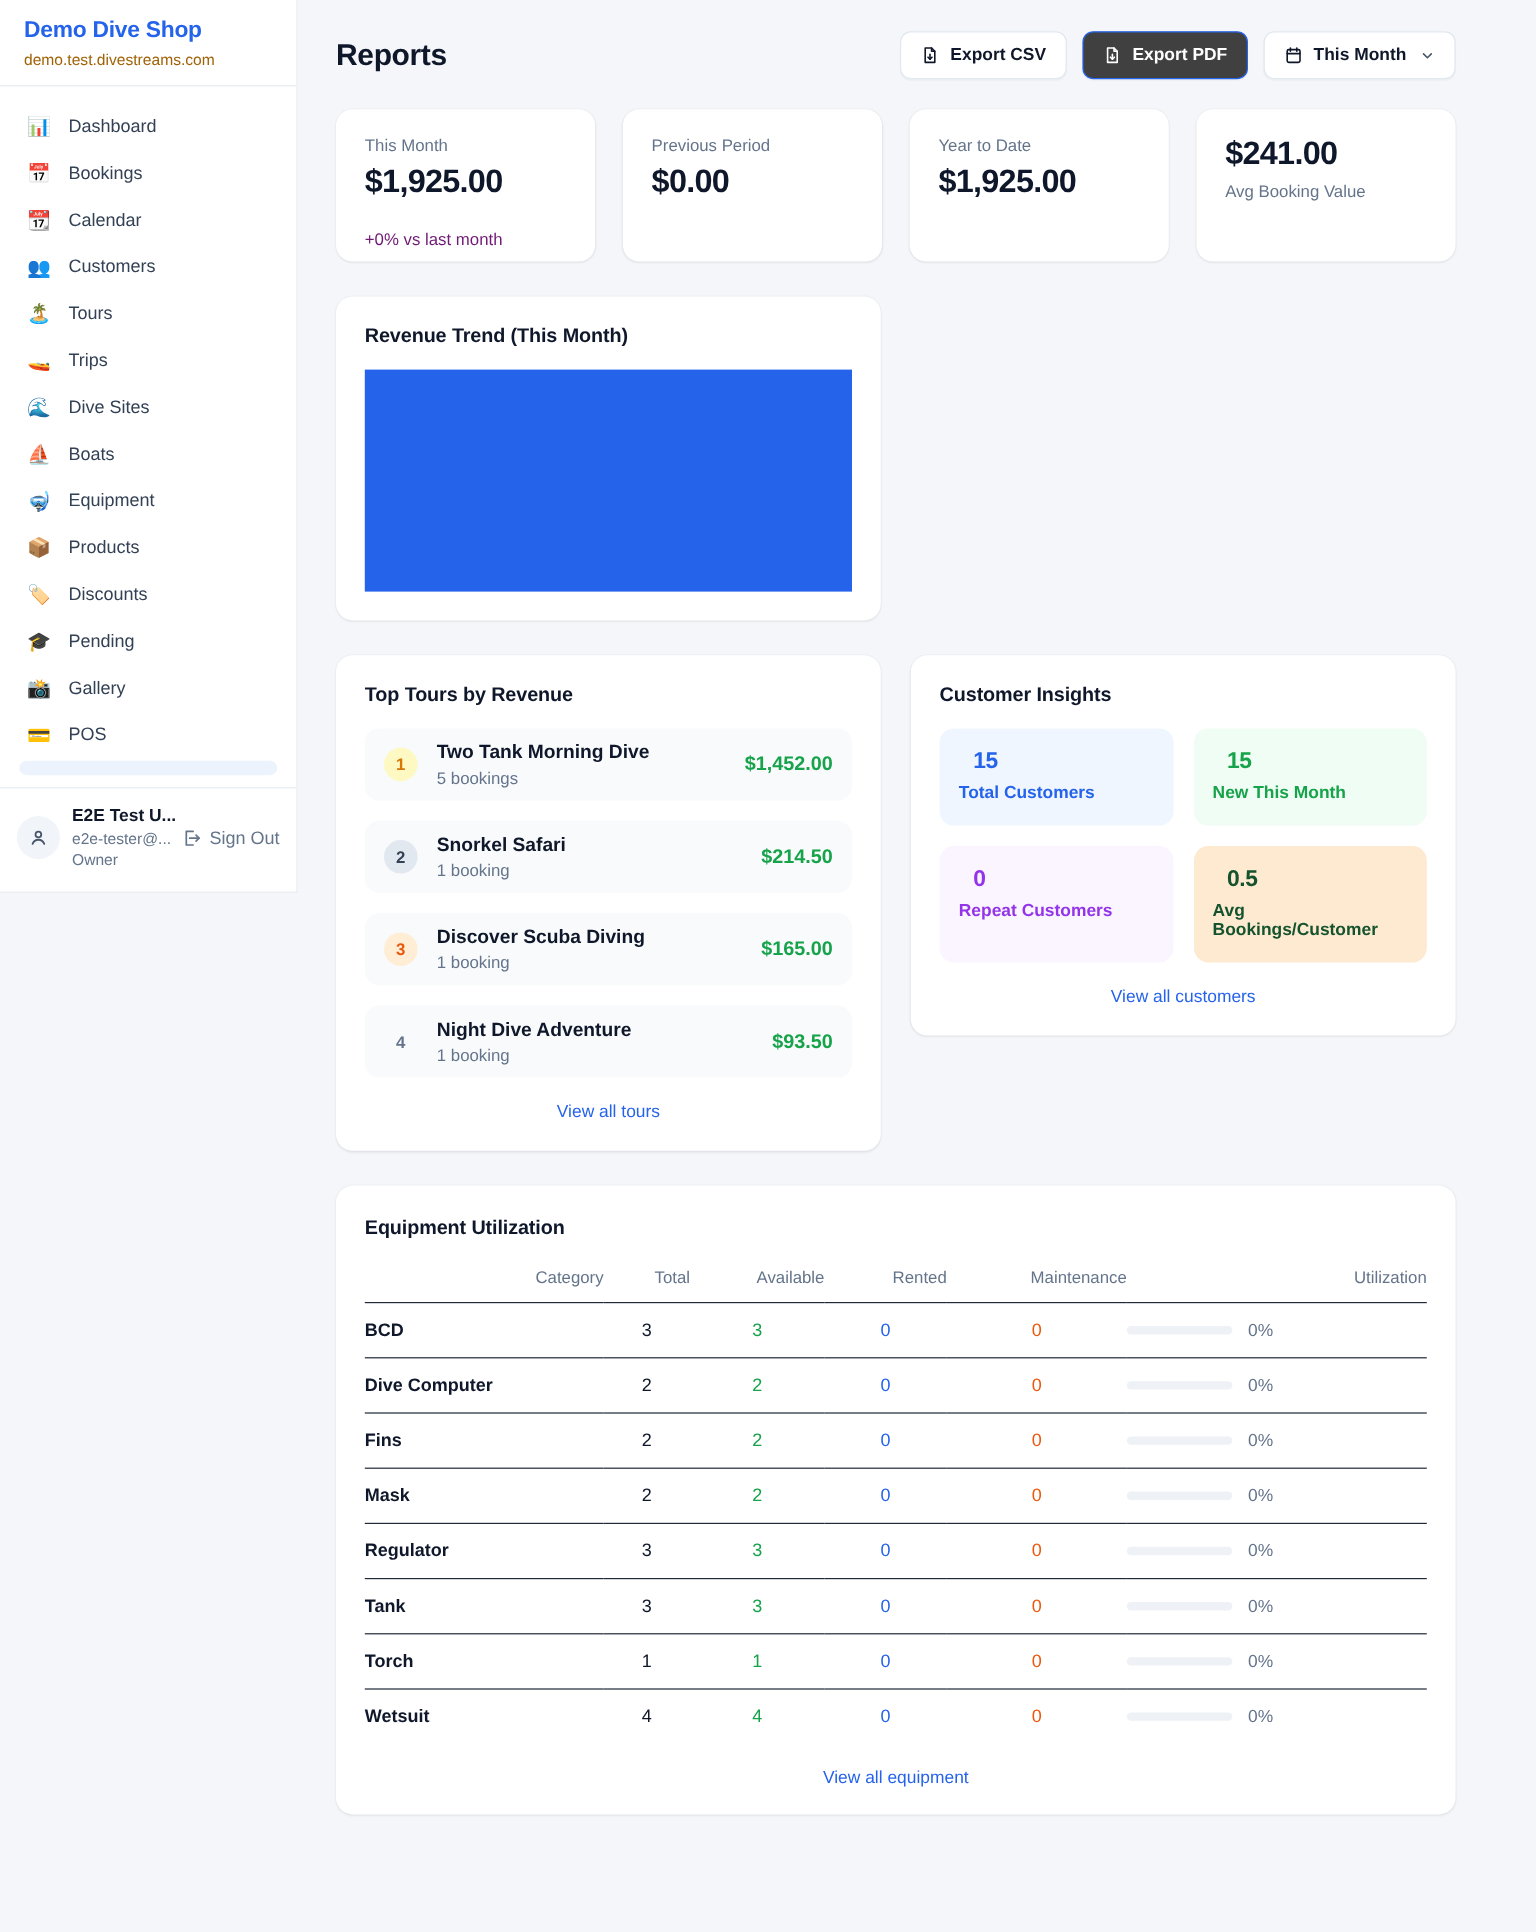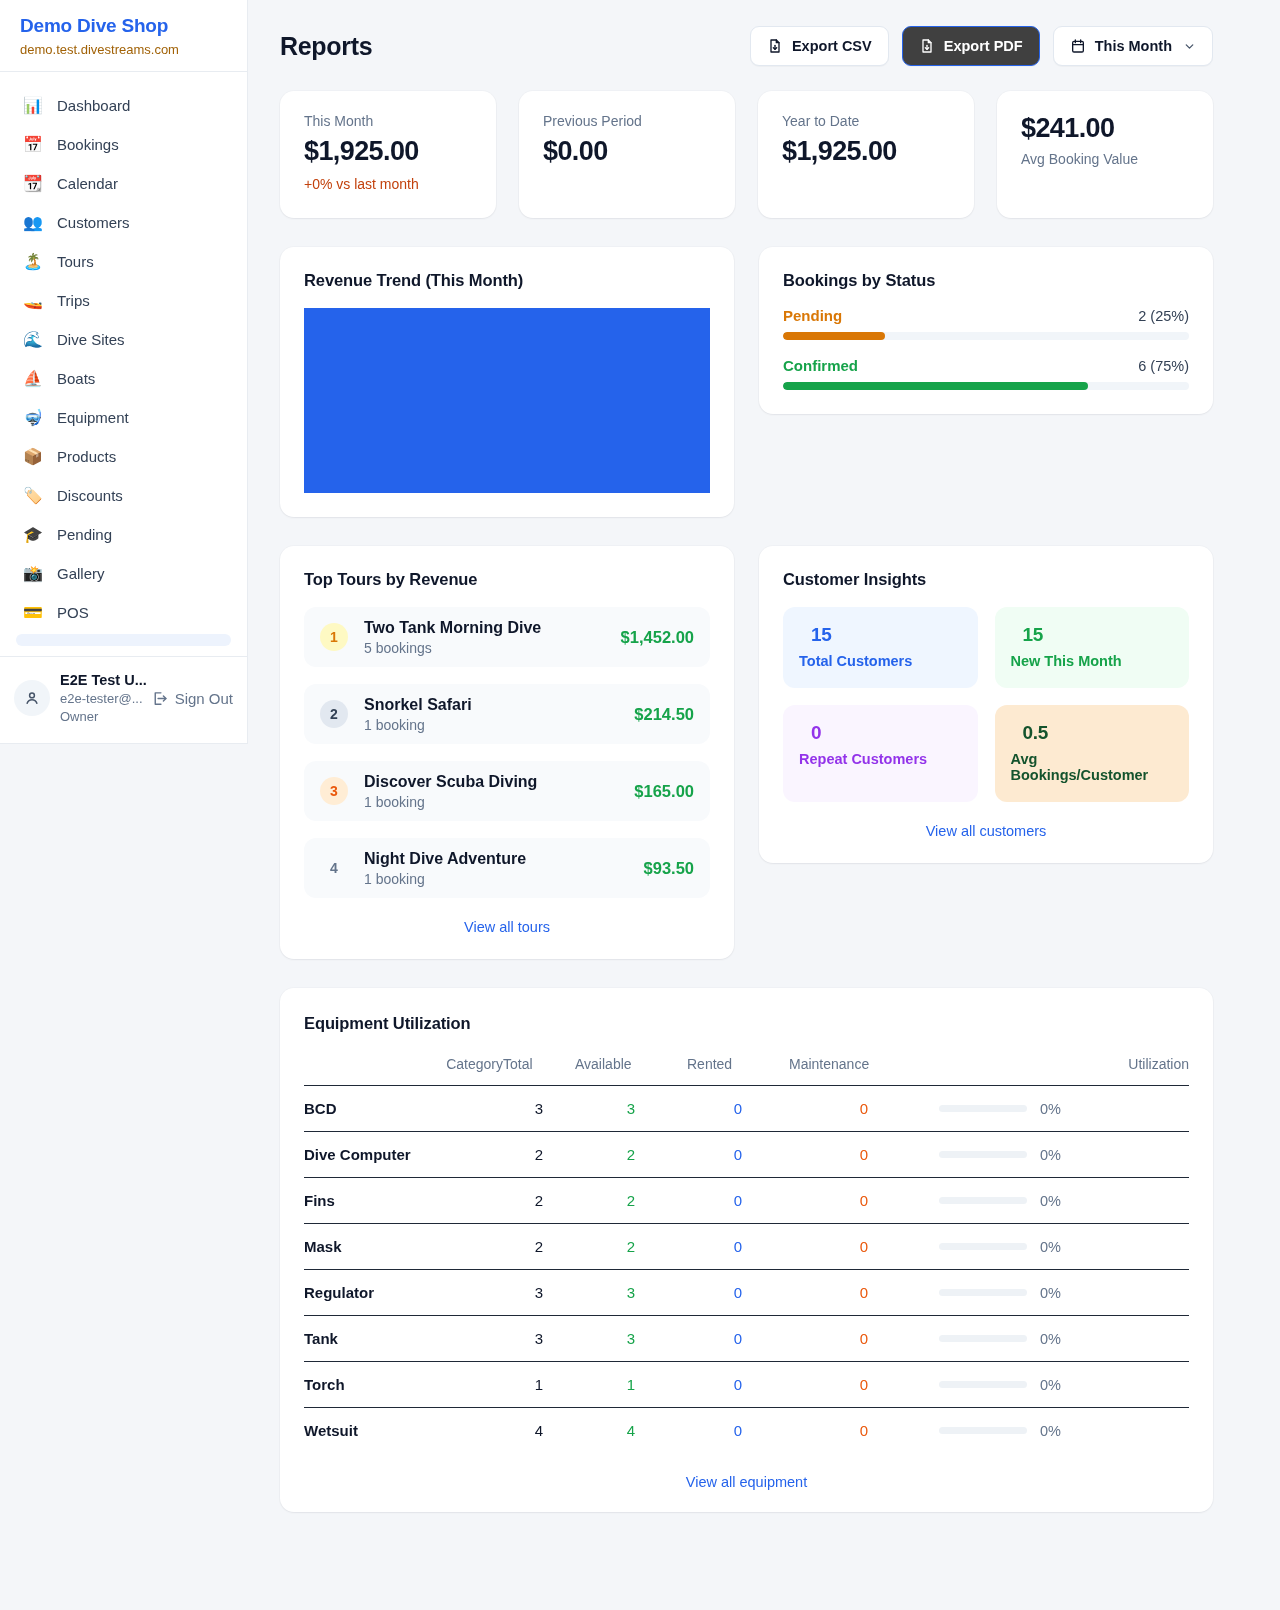--- a/index.html
+++ b/index.html
@@ -36,21 +36,21 @@
   .btn-primary { background: #404040; border-color: #2563eb; color: #fff; }
   .chev { margin-left: 2px; }
 
   .card { background: #fff; border-radius: 14px; box-shadow: 0 1px 2px rgba(15,23,42,.06), 0 0 0 1px rgba(15,23,42,.02); }
 
   
   .stats { display: grid; grid-template-columns: repeat(4, 1fr); gap: 23px; margin-bottom: 29px; }
   .stat-card { padding: 22px 24px; height: 127px; }
   .stat-label { font-size: 14px; color: #64748b; }
   .stat-value { font-size: 27px; font-weight: 800; margin-top: 7px; letter-spacing: -0.6px; }
-  .stat-delta { margin-top: 9px; font-size: 14px; color: #c2410c; }
+  .stat-delta { margin-top: 24px; font-size: 14px; color: #701a75; }
   .stat-card.value-first .stat-value { margin-top: 0; }
   .stat-card.value-first .stat-label { margin-top: 7px; }
 
   .row2, .row3 { display: grid; grid-template-columns: 1fr 1fr; gap: 25px; align-items: start; margin-bottom: 29px; }
   .section-card { padding: 24px; }
   .section-title { font-size: 16.5px; font-weight: 700; margin: 0; letter-spacing: -0.1px; }
 
   .chart-rect { height: 185px; background: #2563eb; margin-top: 18px; }
 
   
@@ -85,21 +85,21 @@
   .tile-value { font-size: 19px; font-weight: 800; letter-spacing: -0.3px; margin-left: 12px; }
   .tile-label { font-size: 14.5px; font-weight: 600; margin-top: 7px; }
   .tile-blue   { background: #eff6ff; } .tile-blue .tile-value, .tile-blue .tile-label { color: #2563eb; }
   .tile-green  { background: #f0fdf4; } .tile-green .tile-value, .tile-green .tile-label { color: #16a34a; }
   .tile-purple { background: #faf5ff; } .tile-purple .tile-value, .tile-purple .tile-label { color: #9333ea; }
   .tile-orange { background: #fdead1; } .tile-orange .tile-value, .tile-orange .tile-label { color: #14532d; }
 
   
   .equip-card { padding: 26px 24px 22px; margin-bottom: 36px; }
   .equip-table { width: 100%; border-collapse: collapse; margin-top: 15px; table-layout: fixed; }
-  .equip-table th { font-size: 14px; color: #64748b; font-weight: 500; text-align: left; padding: 8px 0 13px; border-bottom: 1px solid #1f2937; }
+  .equip-table th { font-size: 14px; color: #64748b; font-weight: 500; text-align: right; padding: 8px 0 13px; border-bottom: 1px solid #1f2937; }
   .equip-table th.cat, .equip-table th.util { text-align: right; }
   .equip-table td { font-size: 15px; padding: 14px 0; border-bottom: 1px solid #1f2937; text-align: center; color: #0f172a; }
   .equip-table tr:last-child td { border-bottom: none; }
   .equip-table td.cat { text-align: left; font-weight: 600; }
   .equip-table td.avail { color: #16a34a; }
   .equip-table td.rent  { color: #2563eb; }
   .equip-table td.maint { color: #ea580c; }
   .util-cell { display: flex; align-items: center; gap: 13px; }
   .util-track { width: 88px; height: 7px; background: #eef2f6; border-radius: 99px; overflow: hidden; }
   .util-fill { height: 100%; background: #2563eb; border-radius: 99px; }
@@ -257,41 +257,20 @@
           <div class="stat-label">Avg Booking Value</div>
         </div>
       </div>
 
       <div class="row2">
         <div class="card section-card">
           <h3 class="section-title">Revenue Trend (This Month)</h3>
           <div class="chart-rect"></div>
         </div>
 
-        <div class="card section-card">
-          <h3 class="section-title">Bookings by Status</h3>
-          <div class="status-row">
-            <div class="status-head">
-              <span class="status-name pending">Pending</span>
-              <span class="status-val">2 (25%)</span>
-            </div>
-            <div class="status-track">
-              <div class="status-fill pending" style="width: 25%;"></div>
-            </div>
-          </div>
-          <div class="status-row">
-            <div class="status-head">
-              <span class="status-name confirmed">Confirmed</span>
-              <span class="status-val">6 (75%)</span>
-            </div>
-            <div class="status-track">
-              <div class="status-fill confirmed" style="width: 75%;"></div>
-            </div>
-          </div>
-        </div>
       </div>
 
       <div class="row3">
         <div class="card section-card">
           <h3 class="section-title">Top Tours by Revenue</h3>
 
           <div class="tour-row">
             <div class="rank rank-1">1</div>
             <div class="tour-info">
               <div class="tour-name">Two Tank Morning Dive</div>

